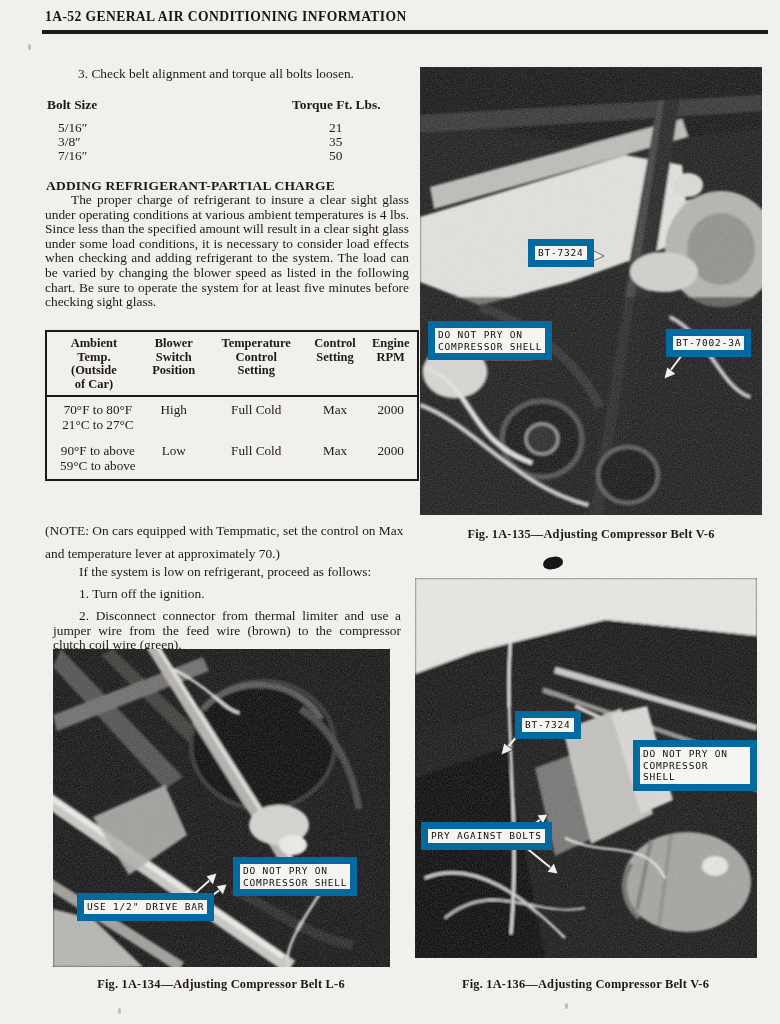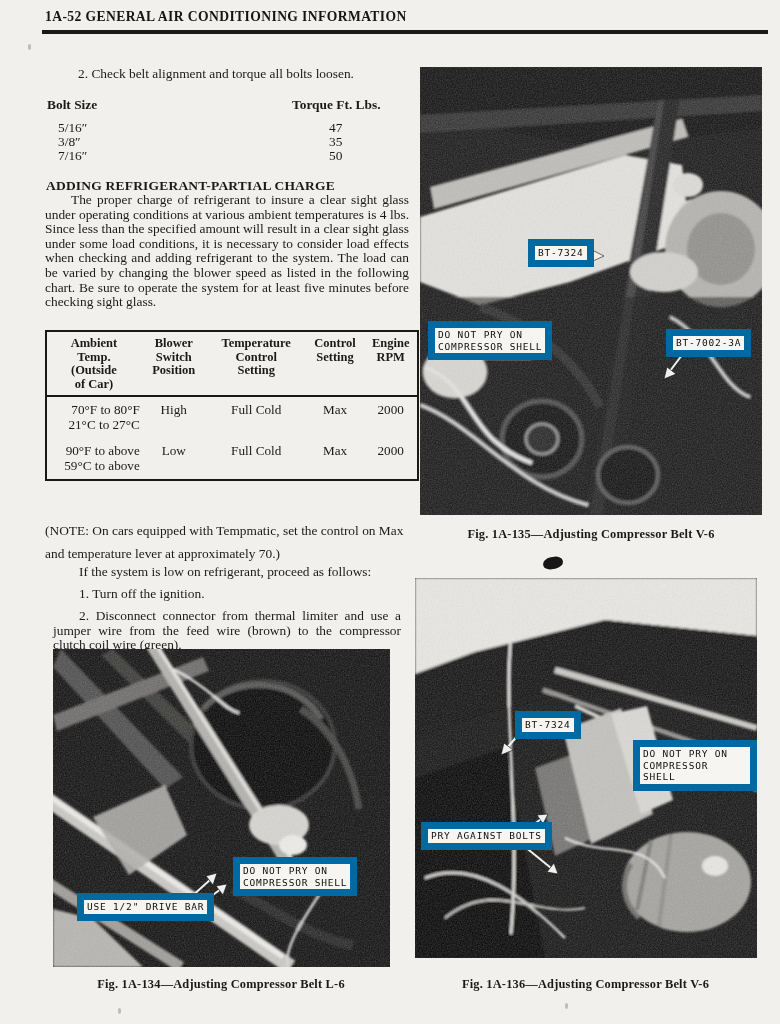--- a/index.html
+++ b/index.html
@@ -18,21 +18,21 @@
   .bolt-row{position:relative;height:13.9px;}
   .bolt-row .val{position:absolute;left:271px;top:0;}
   
   .sec-heading{left:46px;top:178px;font-size:13.5px;font-weight:bold;letter-spacing:0.2px;}
   .sec-body{left:45px;top:193px;width:364px;font-size:13.4px;line-height:14.6px;text-align:justify;text-indent:26px;}
   
   .blower-wrap{left:45px;top:330px;}
   table.blower{border-collapse:collapse;width:374px;border:2.5px solid #1b1917;}
   table.blower th{border-bottom:2px solid #1b1917;font-weight:bold;text-align:center;vertical-align:top;font-size:12.5px;line-height:13.6px;padding:5px 1px 4px;}
   table.blower td{text-align:center;vertical-align:top;font-size:13.2px;line-height:15px;padding:5px 1px 6px;}
-  table.blower td.c1{text-align:right;padding-left:9px;}
+  table.blower td.c1{text-align:center;padding-left:9px;}
   
   .note{left:45px;top:519px;width:366px;font-size:13.4px;line-height:23px;}
   .procedure{left:45px;top:557px;width:364px;font-size:13.4px;line-height:14.2px;}
   .procedure p{margin:8px;text-indent:26px;text-align:justify;}
   
   .photo{position:absolute;overflow:hidden;background:#111;}
   .photo svg{position:absolute;left:0;top:0;}
   .photo-label{position:absolute;background:#f6f5f2;color:#0d0d0d;border:7px solid #0369a1;
     font-family:"DejaVu Sans Mono",monospace;font-size:9.5px;line-height:11.5px;letter-spacing:0.8px;
     padding:1px 3px;white-space:pre-line;}
@@ -42,28 +42,28 @@
   .cap136{left:413px;top:977px;width:345px;}
   .blob{left:543px;top:557px;width:20px;height:12px;background:#161616;border-radius:45%;transform:rotate(-12deg);}
   .speck{width:3px;height:6px;background:#8a8782;opacity:.5;border-radius:50%;}
 </style>
 </head>
 <body>
 
 <div class="abs page-header">1A-52 GENERAL AIR CONDITIONING INFORMATION</div>
 <div class="abs header-rule"></div>
 
-<div class="abs step5">2. Check belt alignment and torque all bolts loosen.</div>
+<div class="abs step5">3. Check belt alignment and torque all bolts loosen.</div>
 
 <div class="abs bolt-head-size">Bolt Size</div>
 <div class="abs bolt-head-torque">Torque Ft. Lbs.</div>
 <div class="abs bolt-rows">
   <div class="bolt-row">
     <span class="size">5/16″</span>
-    <span class="val">47</span>
+    <span class="val">21</span>
   </div>
   <div class="bolt-row">
     <span class="size">3/8″</span>
     <span class="val">35</span>
   </div>
   <div class="bolt-row">
     <span class="size">7/16″</span>
     <span class="val">50</span>
   </div>
 </div>

